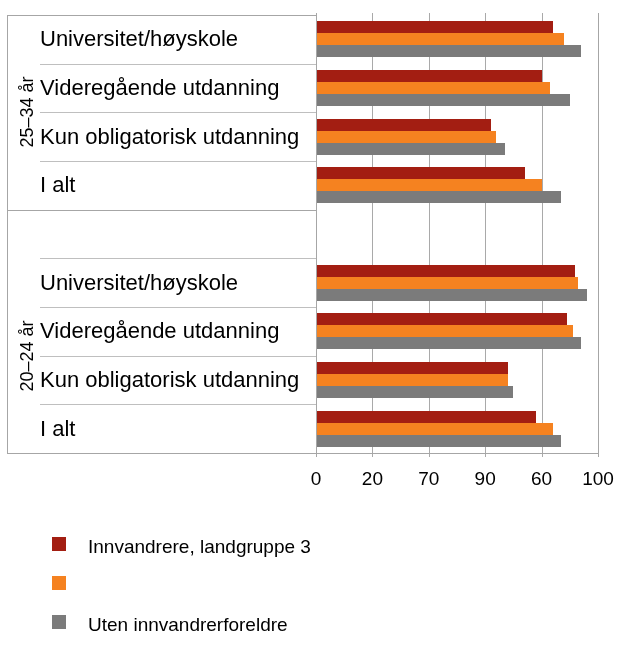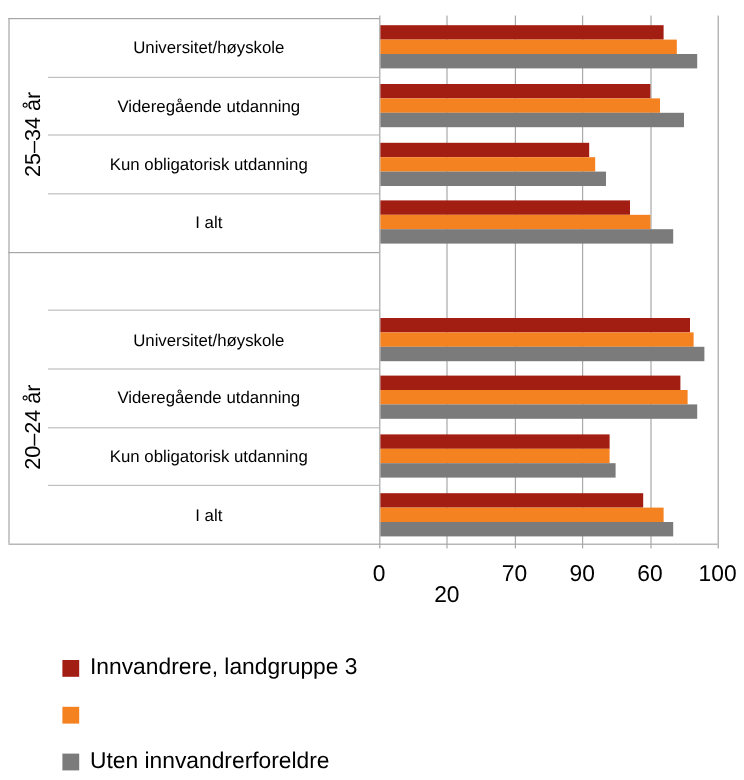--- a/index.html
+++ b/index.html
@@ -3,43 +3,43 @@
 <meta charset="utf-8">
 <style>
   html,body{margin:0;padding:0;background:#ffffff;}
   body{width:620px;height:650px;position:relative;overflow:hidden;
        font-family:"Liberation Sans",sans-serif;color:#000;}
   #chart{position:absolute;left:0;top:0;width:620px;height:650px;}
   .gridline{position:absolute;width:1px;background:#a9a9a9;}
   .sep{position:absolute;height:1px;background:#bfbfbf;}
   .bline{position:absolute;background:#a6a6a6;}
   .bar{position:absolute;height:12px;}
-  .cat-label{position:absolute;font-size:14px;line-height:18px;text-align:center;white-space:nowrap;}
+  .cat-label{position:absolute;font-size:22px;line-height:18px;text-align:left;white-space:nowrap;}
   .group-label{position:absolute;font-size:18px;line-height:18px;white-space:nowrap;
                transform:translate(-50%,-50%) rotate(-90deg);}
   .tick-label{position:absolute;font-size:19px;line-height:19px;width:56px;text-align:center;
               transform:translateX(-50%);}
   #legend{position:absolute;left:52px;top:537px;}
-  .legend-item{display:flex;align-items:center;height:39px;}
+  .legend-item{display:flex;align-items:flex-start;height:39px;gap:13px;}
   .legend-swatch{width:14px;height:14px;margin-right:9px;flex:0 0 auto;}
   .legend-label{font-size:19px;line-height:19px;white-space:nowrap;}
 </style>
 </head>
 <body>
 
 <div id="chart">
   <div id="plot">
       <div class="gridline" style="left: 316px; top: 13px; height: 444px; background: rgb(166, 166, 166);"></div>
       <div class="gridline" style="left: 372.4px; top: 13px; height: 444px; background: rgb(169, 169, 169);"></div>
       <div class="gridline" style="left: 428.8px; top: 13px; height: 444px; background: rgb(169, 169, 169);"></div>
       <div class="gridline" style="left: 485.2px; top: 13px; height: 444px; background: rgb(169, 169, 169);"></div>
       <div class="gridline" style="left: 541.6px; top: 13px; height: 444px; background: rgb(169, 169, 169);"></div>
       <div class="gridline" style="left: 598px; top: 13px; height: 444px; background: rgb(166, 166, 166);"></div>
       <div class="tick-label" style="left: 316px; top: 469px;">0</div>
-      <div class="tick-label" style="left: 372.4px; top: 487px;">20</div>
+      <div class="tick-label" style="left: 372.4px; top: 469px;">20</div>
       <div class="tick-label" style="left: 428.8px; top: 469px;">70</div>
       <div class="tick-label" style="left: 485.2px; top: 469px;">90</div>
       <div class="tick-label" style="left: 541.6px; top: 469px;">60</div>
       <div class="tick-label" style="left: 598px; top: 469px;">100</div>
       <div class="cat-label" style="left: 40px; width: 268px; top: 30.3333px;">Universitet/høyskole</div>
       <div class="bar" style="left: 317px; width: 235.88px; top: 21.3333px; background: rgb(163, 30, 18);"></div>
       <div class="bar" style="left: 317px; width: 247.16px; top: 33.3333px; background: rgb(245, 130, 32);"></div>
       <div class="bar" style="left: 317px; width: 264.08px; top: 45.3333px; background: rgb(123, 123, 123);"></div>
       <div class="cat-label" style="left: 40px; width: 268px; top: 79px;">Videregående utdanning</div>
       <div class="bar" style="left: 317px; width: 224.6px; top: 70px; background: rgb(163, 30, 18);"></div>

